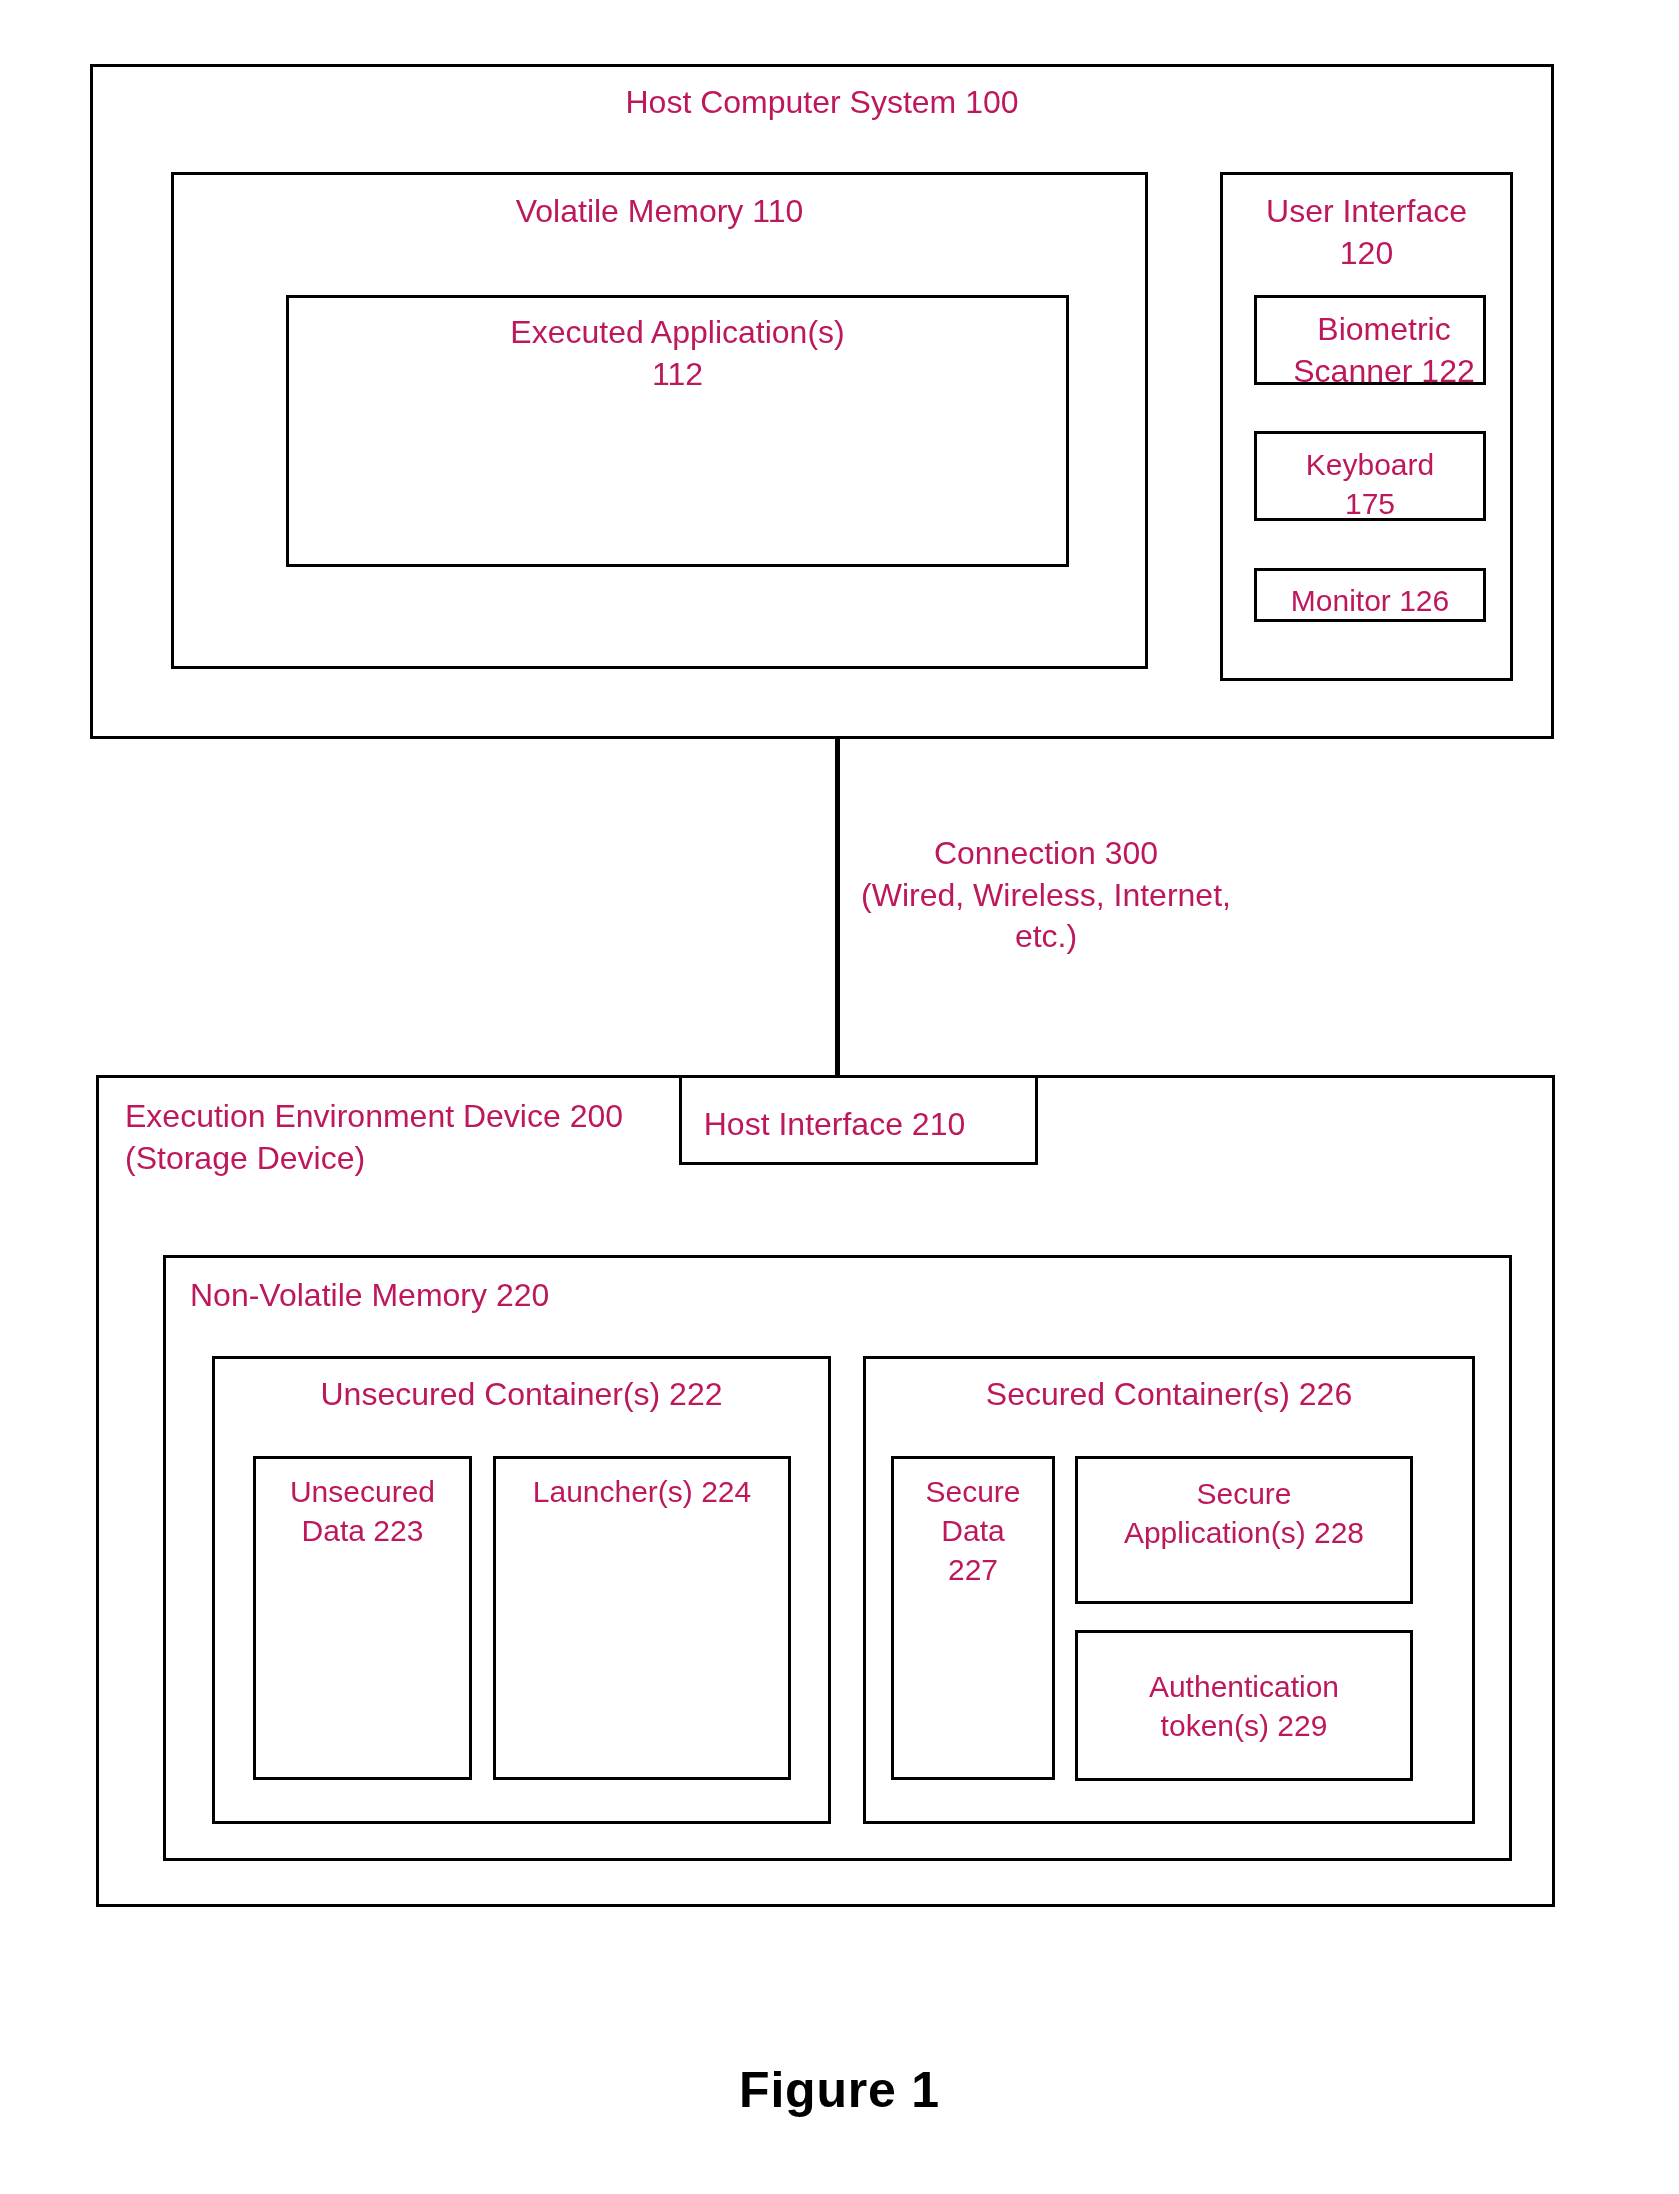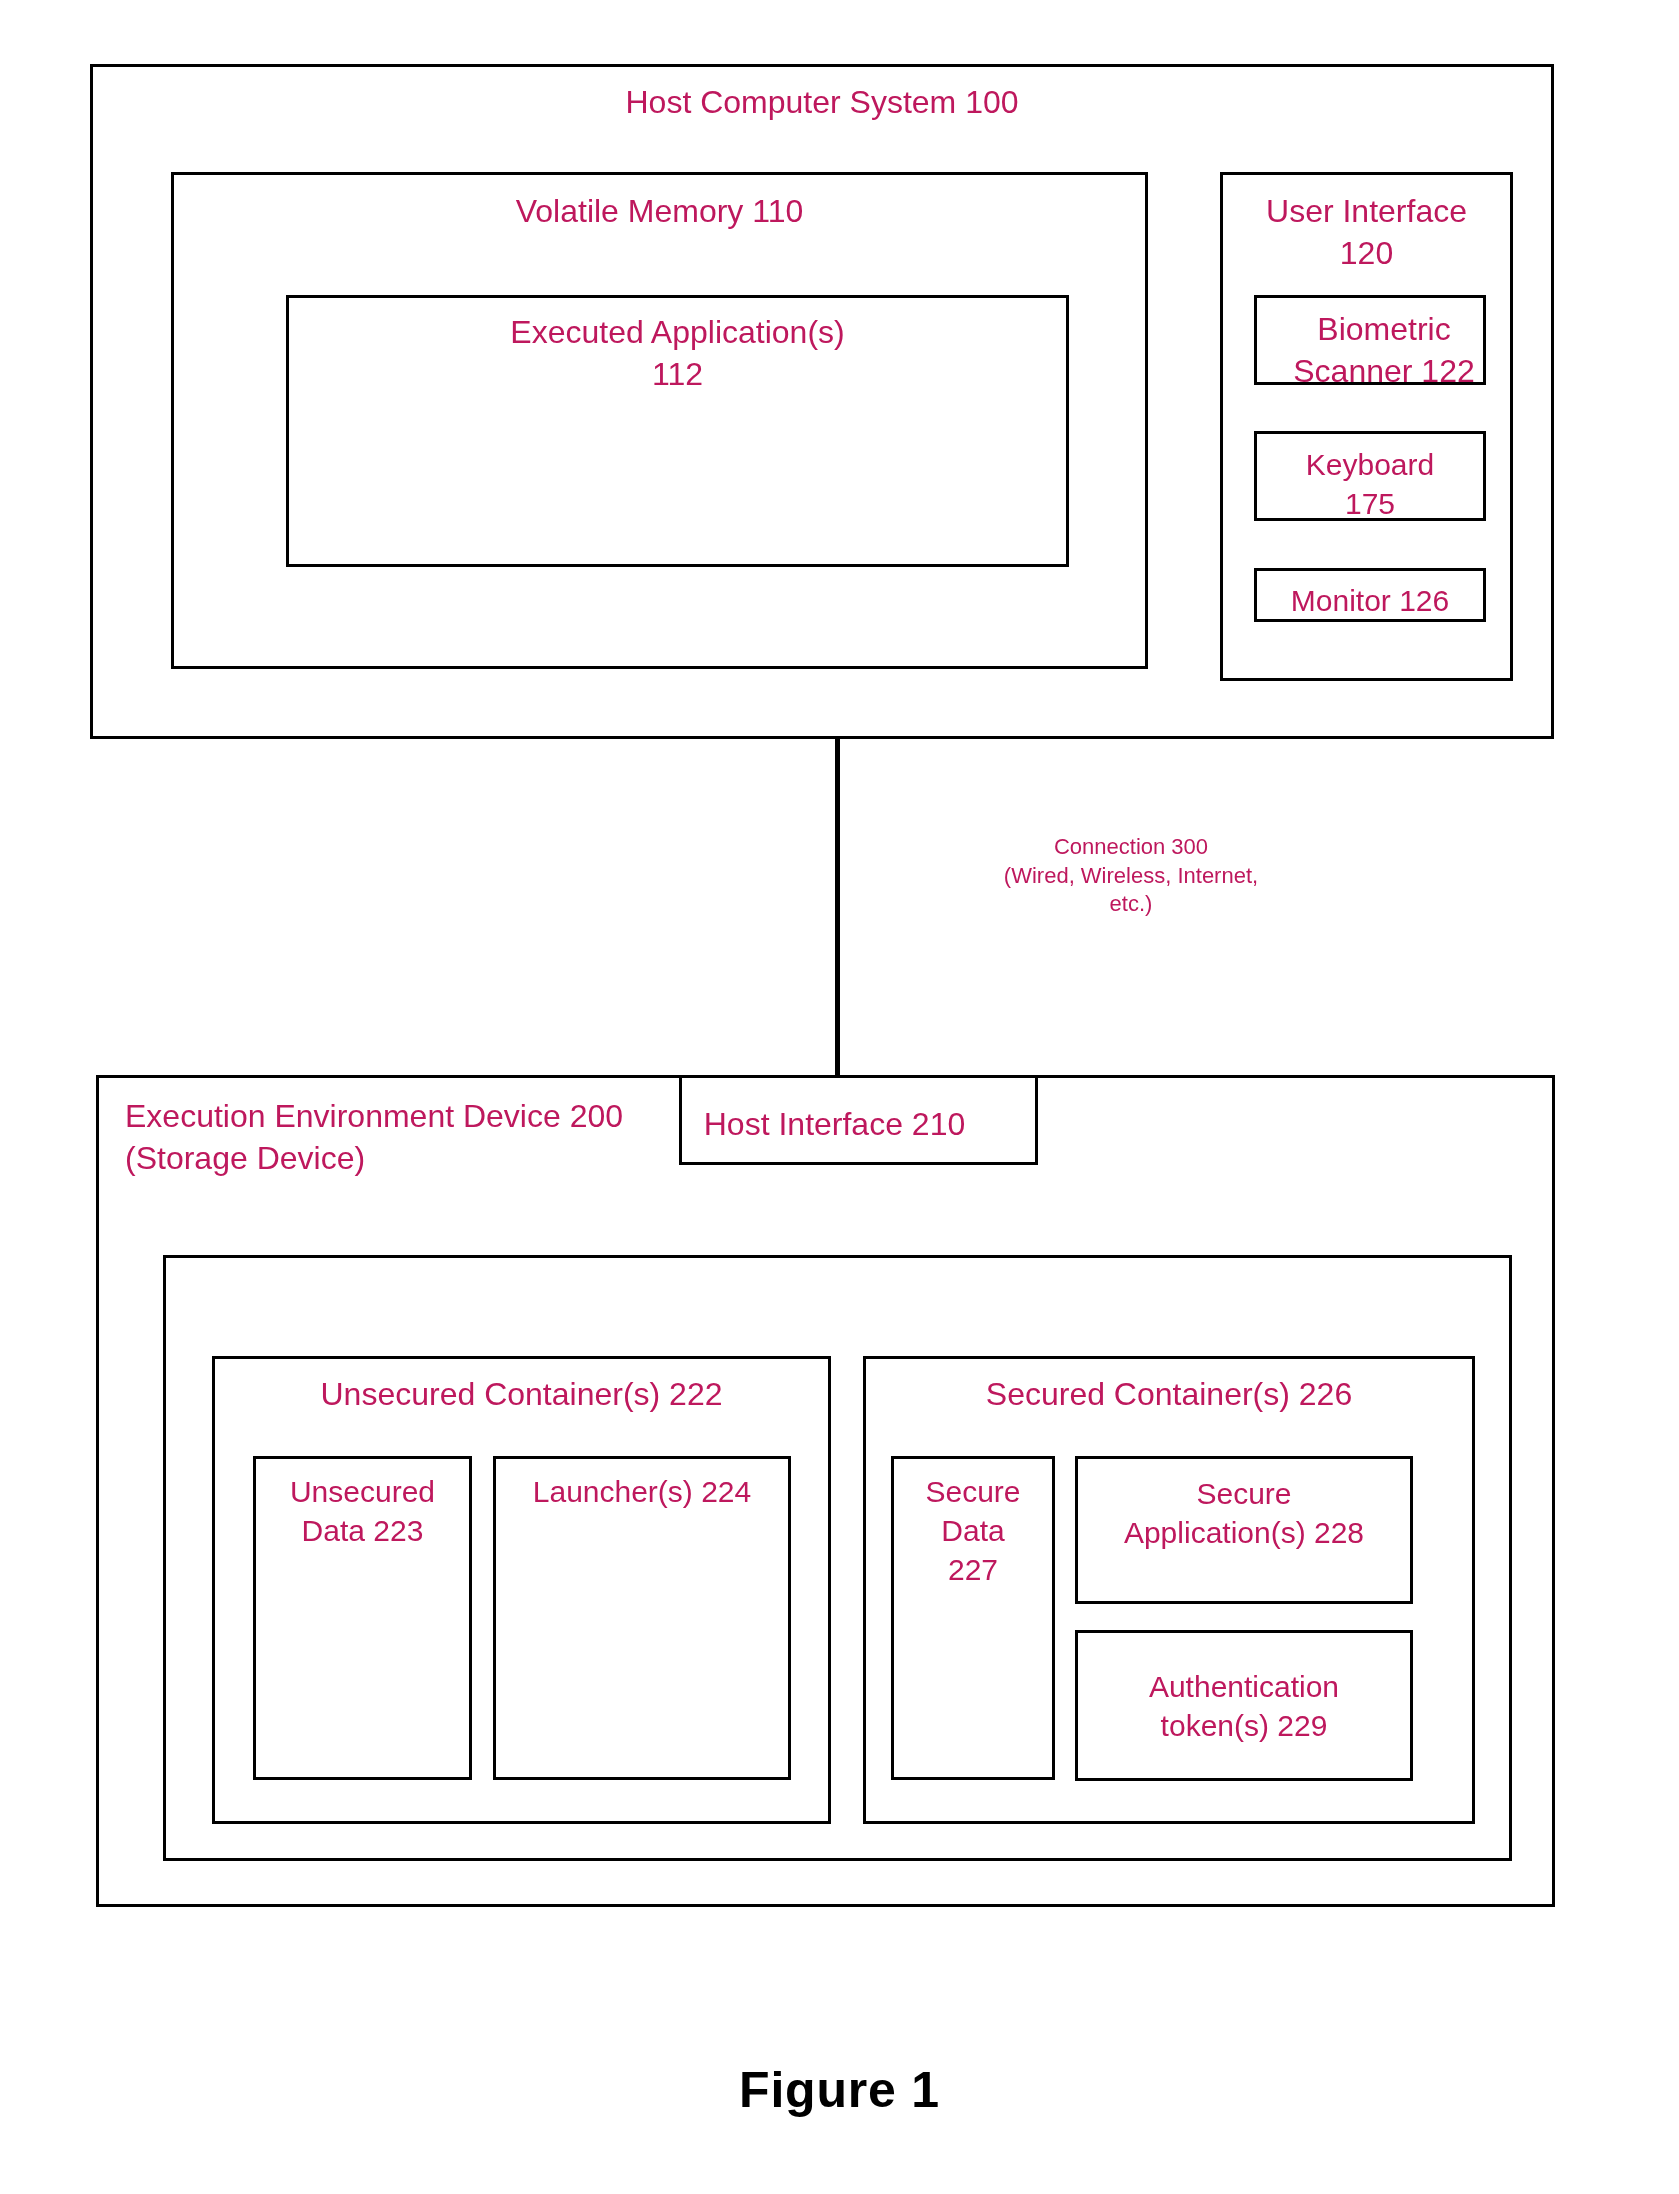--- a/index.html
+++ b/index.html
@@ -69,21 +69,21 @@
   #biometric-scanner-title { left: 1254px; top: 309px; width: 260px; font-size: 32px; }
 
   #keyboard-box { left: 1254px; top: 431px; width: 232px; height: 90px; }
   #keyboard-title { left: 1254px; top: 445px; width: 232px; font-size: 30px; }
 
   #monitor-box { left: 1254px; top: 568px; width: 232px; height: 54px; }
   #monitor-title { left: 1254px; top: 581px; width: 232px; font-size: 30px; }
 
   
   #connection-line { left: 835px; top: 738px; width: 4.8px; height: 340px; }
-  #connection-label { left: 907px; top: 833px; width: 448px; font-size: 22px; }
+  #connection-label { left: 822px; top: 833px; width: 448px; font-size: 32px; }
 
   
   #exec-env-box { left: 96px; top: 1075px; width: 1459px; height: 832px; }
   #exec-env-title { left: 125px; top: 1096px; width: 561px; font-size: 32px; }
 
   
   #host-interface-box { left: 679px; top: 1075px; width: 359px; height: 90px; }
   #host-interface-title { left: 679px; top: 1104px; width: 311px; font-size: 32px; }
 
   
@@ -152,20 +152,21 @@
 etc.)</div>
 
   <div class="box" id="exec-env-box"></div>
   <div class="lbl lbl-left" id="exec-env-title">Execution Environment Device 200
 (Storage Device)</div>
 
   <div class="box" id="host-interface-box"></div>
   <div class="lbl" id="host-interface-title">Host Interface 210</div>
 
   <div class="box" id="nonvolatile-memory-box"></div>
+  <div class="lbl lbl-left" id="nonvolatile-memory-title">Non-Volatile Memory 220</div>
 
   <div class="box" id="unsecured-container-box"></div>
   <div class="lbl" id="unsecured-container-title">Unsecured Container(s) 222</div>
 
   <div class="box" id="unsecured-data-box"></div>
   <div class="lbl" id="unsecured-data-title">Unsecured
 Data 223</div>
 
   <div class="box" id="launcher-box"></div>
   <div class="lbl" id="launcher-title">Launcher(s) 224</div>

